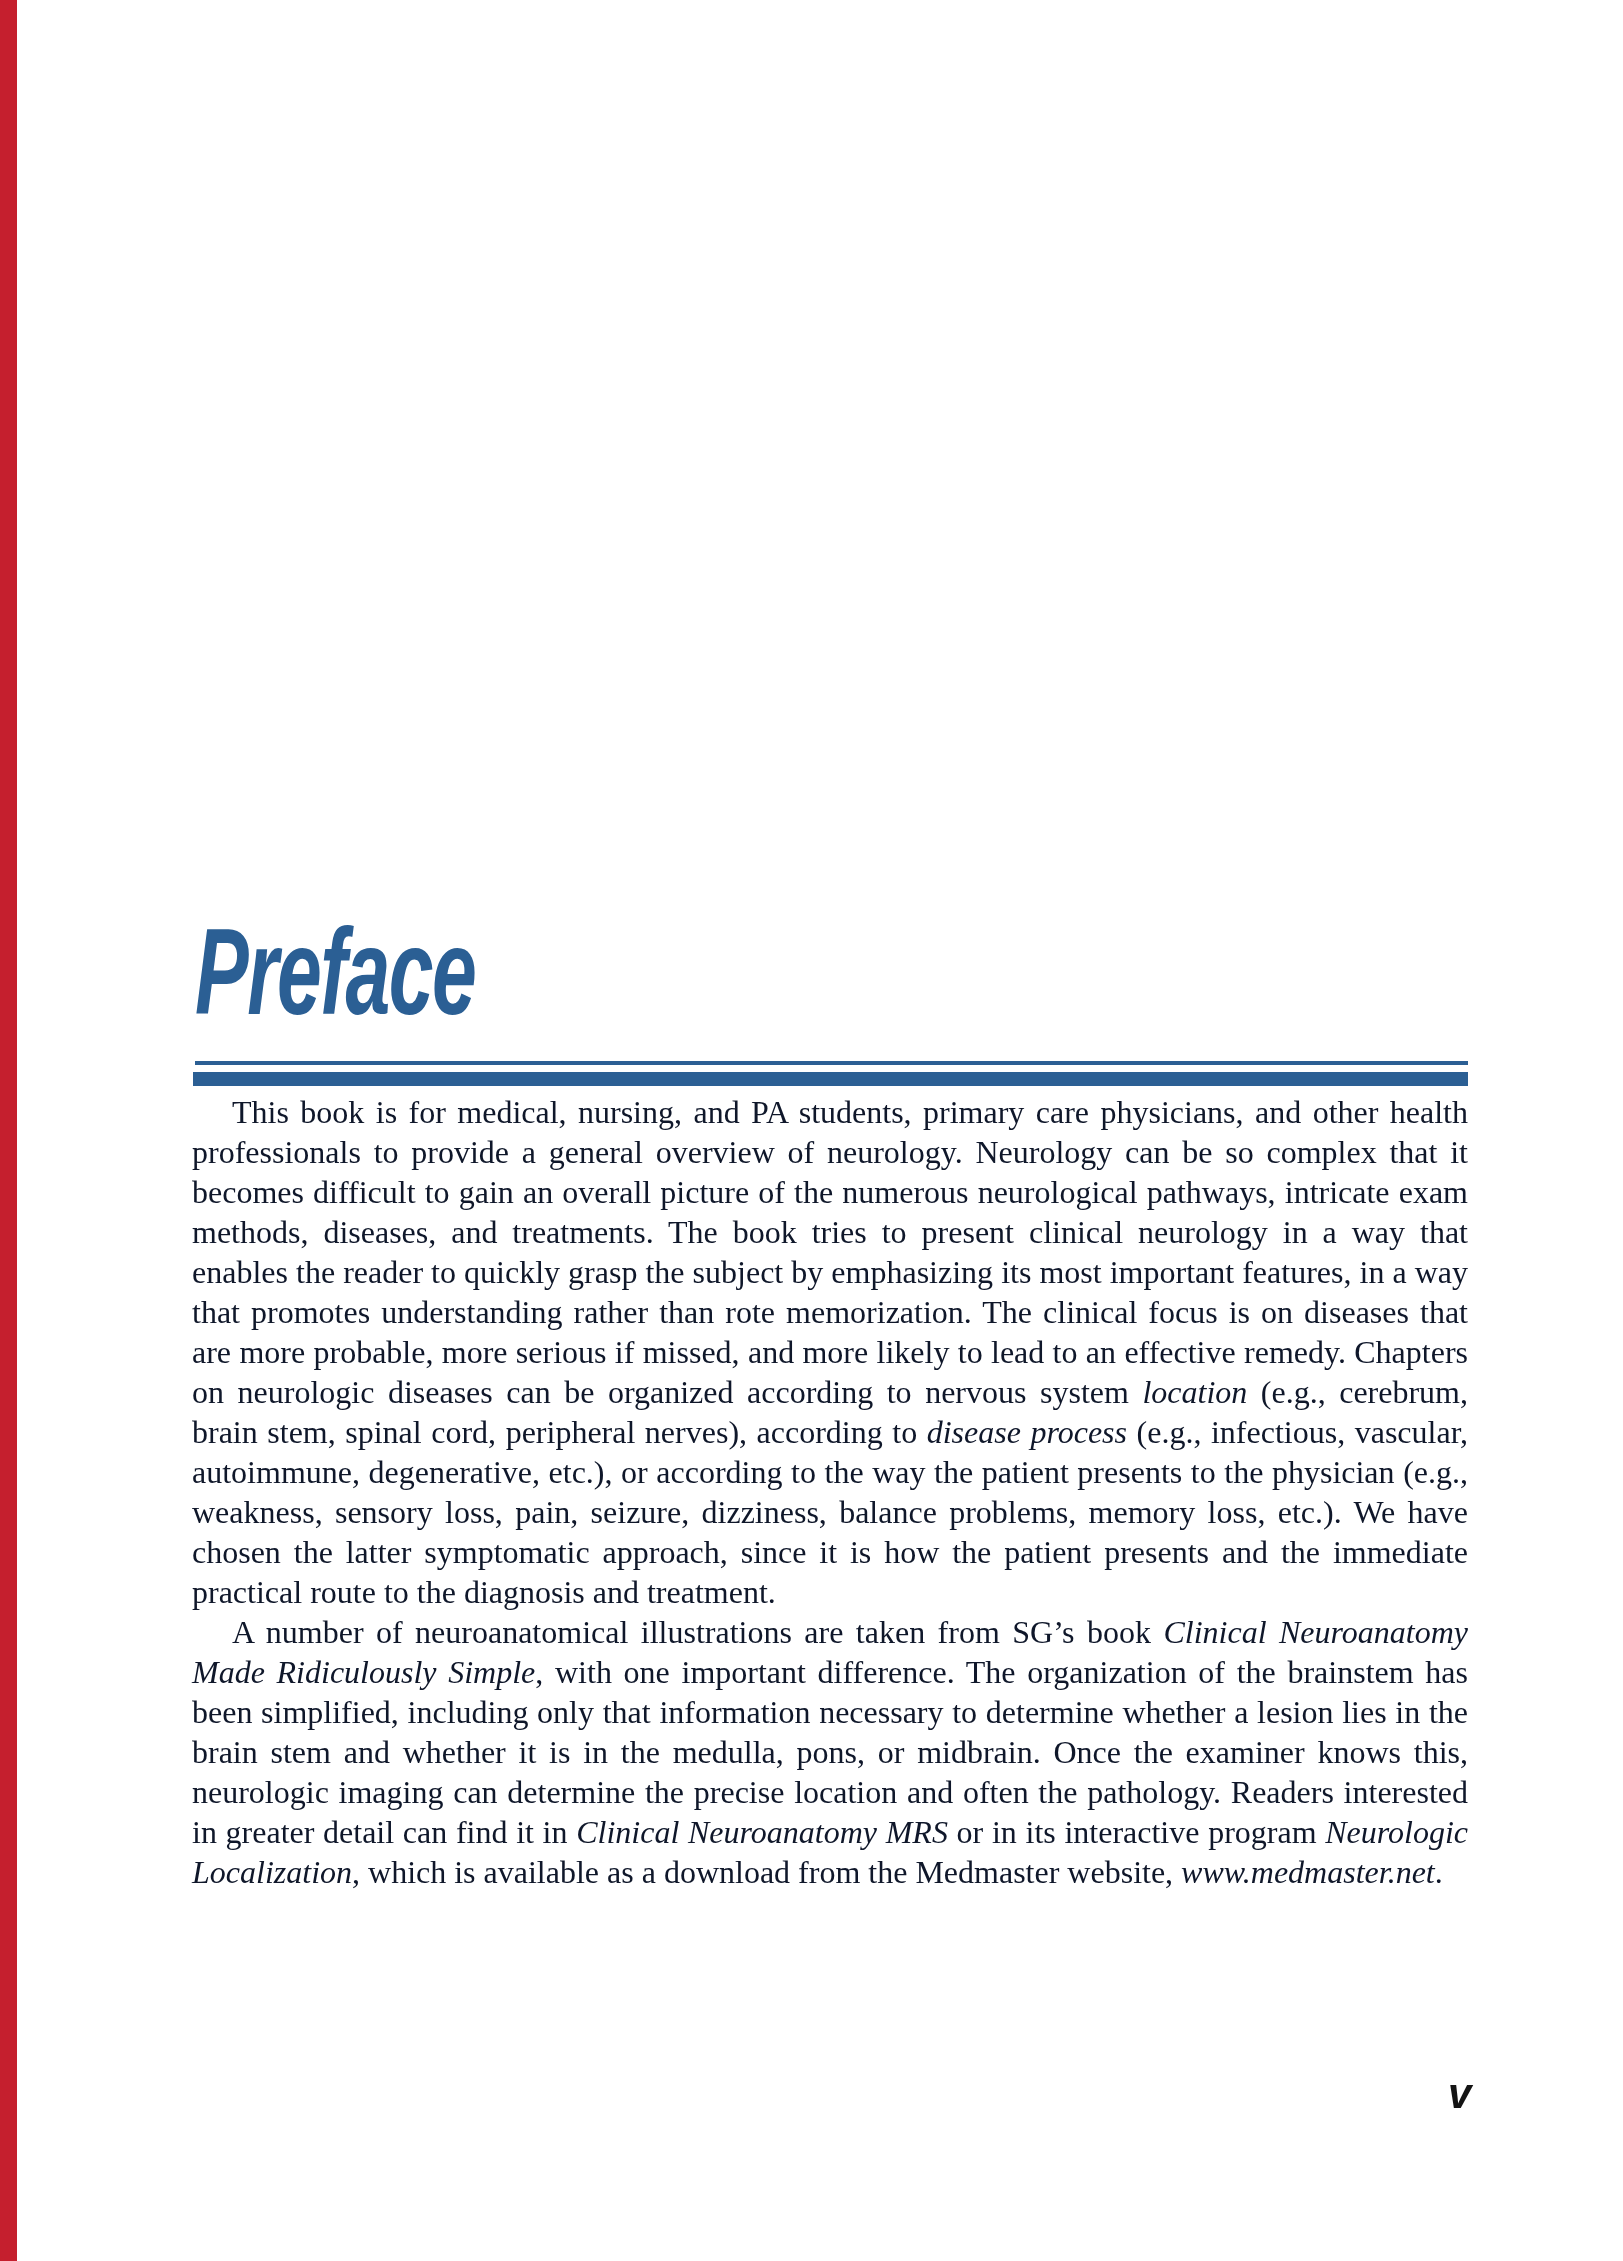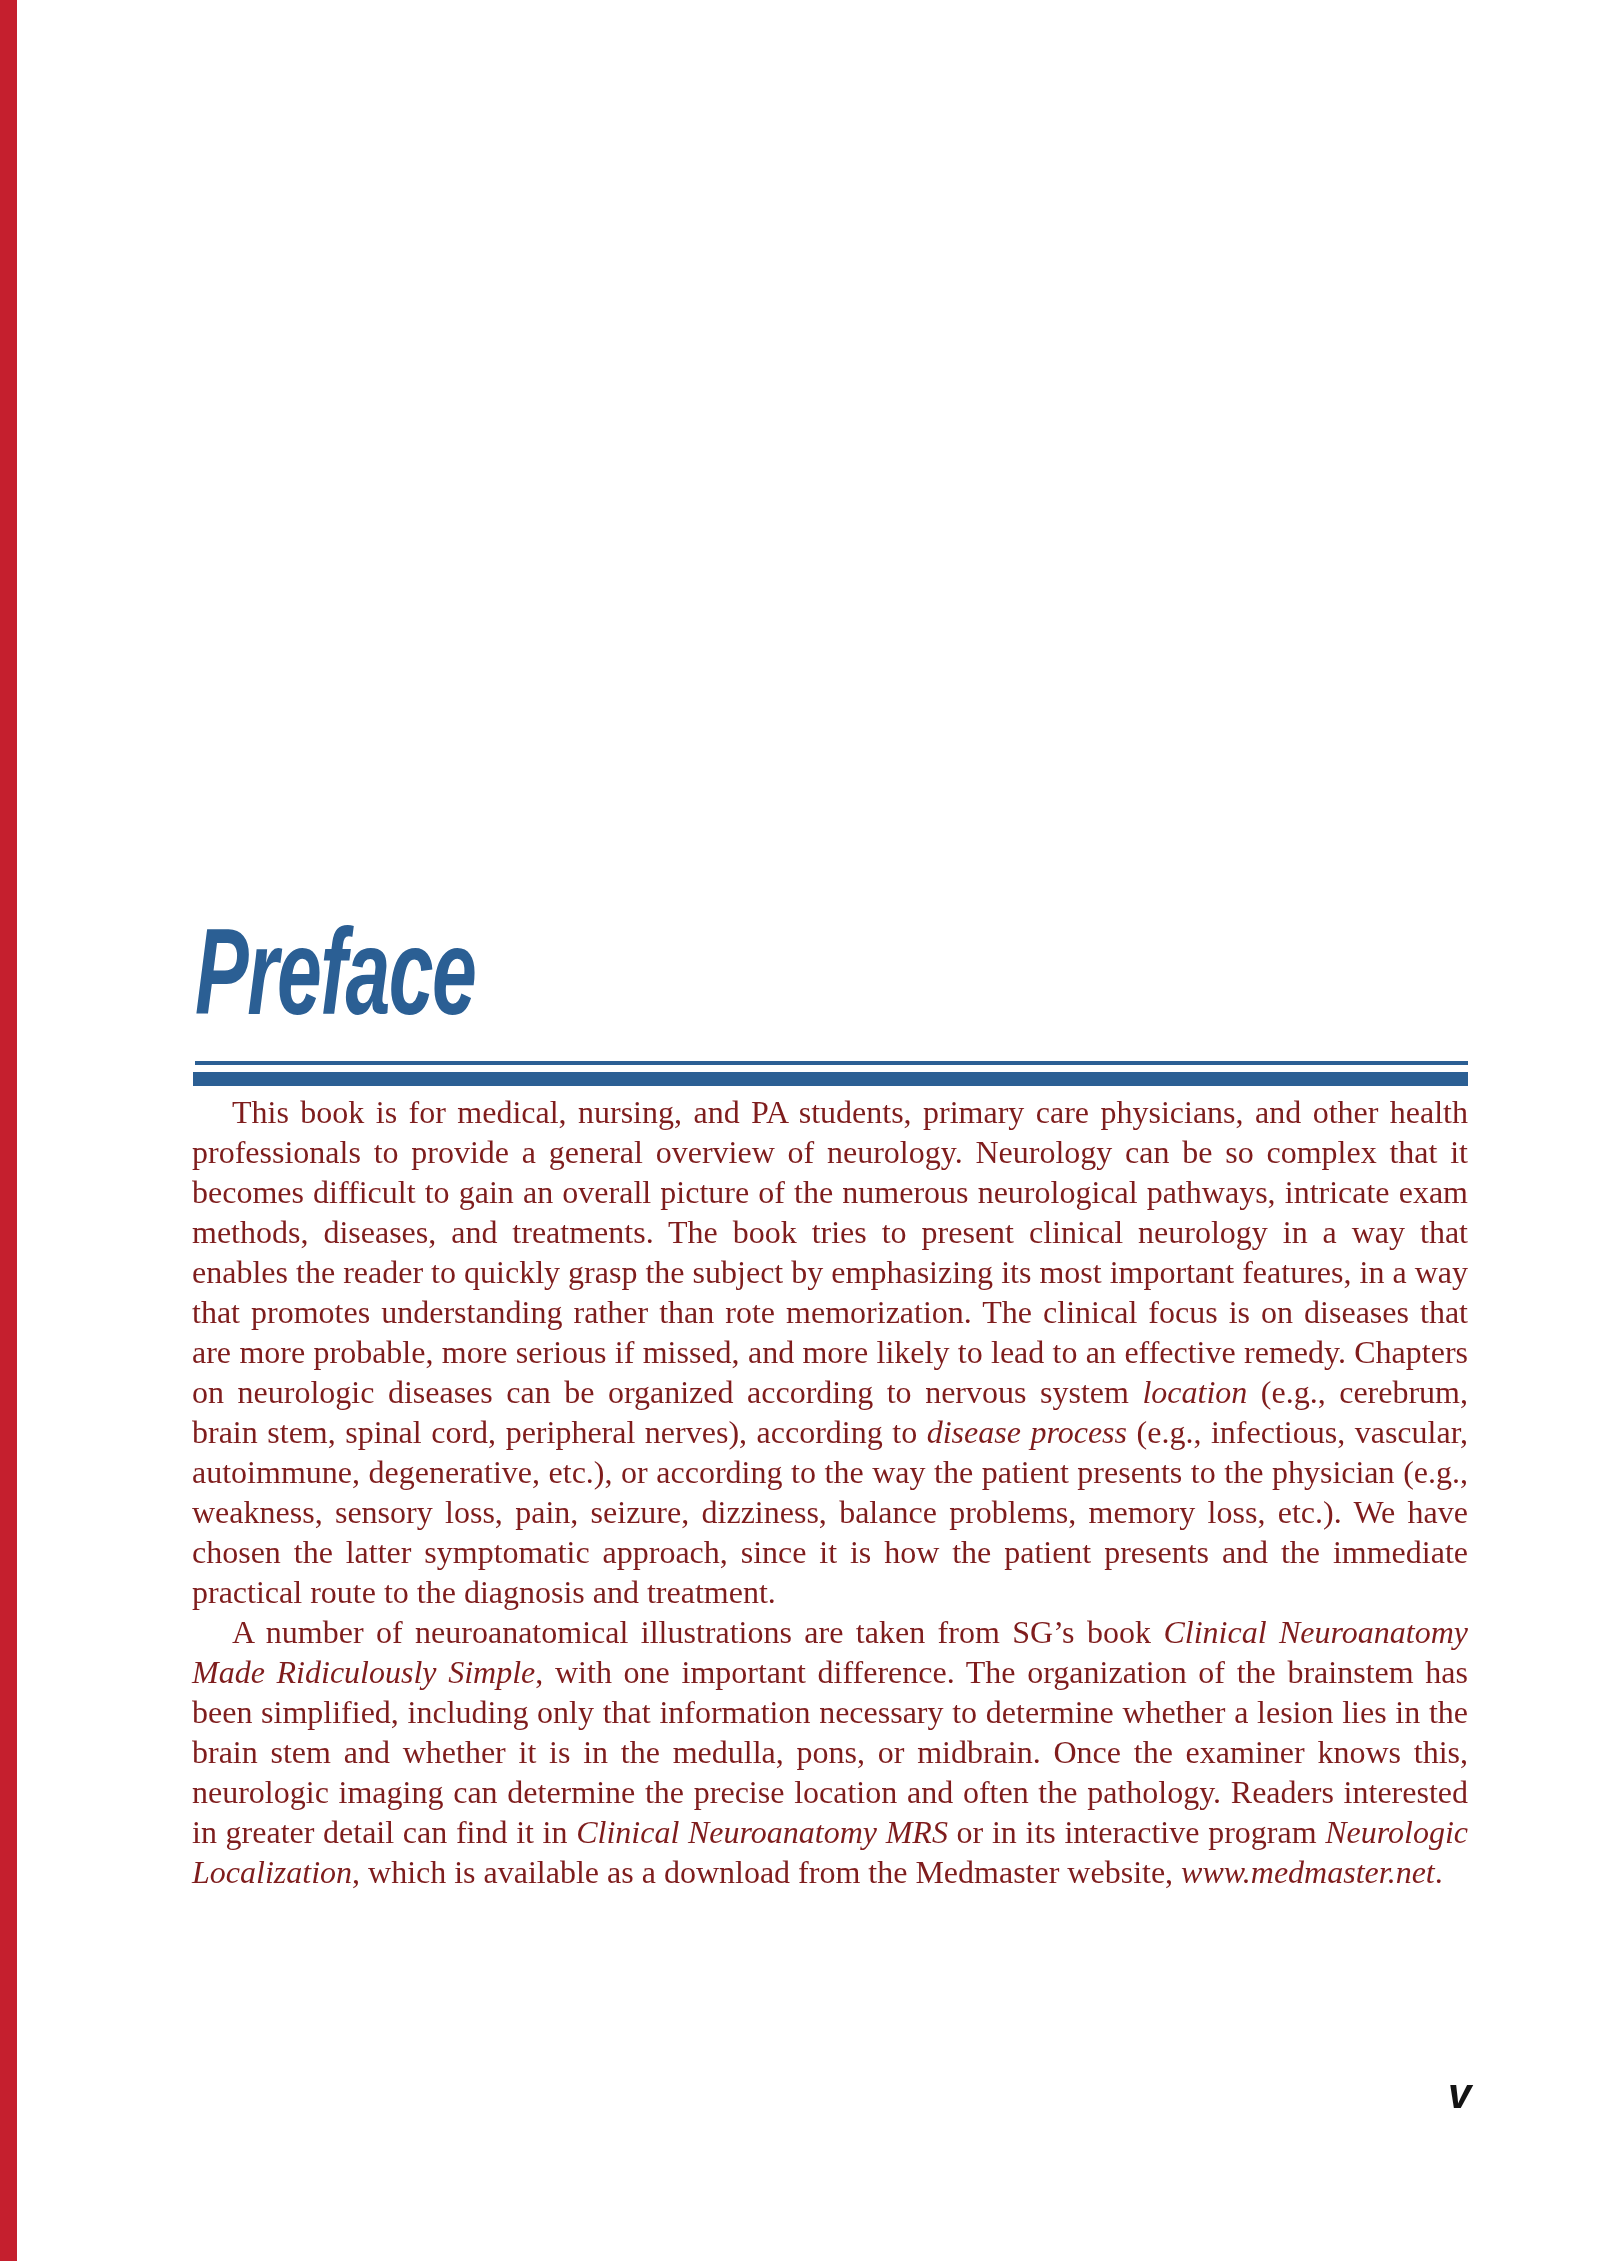--- a/index.html
+++ b/index.html
@@ -94,21 +94,21 @@
 
   <div class="edge-strip" style="background-color: rgb(197, 31, 46);"></div>
 
   <h1 class="chapter-title" style="color: rgb(43, 95, 148);">Preface</h1>
 
   <div class="title-rule">
     <div class="rule-thin" style="background-color: rgb(43, 95, 148);"></div>
     <div class="rule-thick" style="background-color: rgb(43, 95, 148);"></div>
   </div>
 
-  <div class="body-text" style="color: #7f1d1d;">
+  <div class="body-text" style="color: #0f172a;">
     <p class="para"><span>This book is for medical, nursing, and PA students, primary care physicians, and other health professionals to provide a general overview of neurology. Neurology can be so complex that it becomes difficult to gain an overall picture of the numerous neurological pathways, intricate exam methods, diseases, and treatments. The book tries to present clinical neurology in a way that enables the reader to quickly grasp the subject by emphasizing its most important features, in a way that promotes understanding rather than rote memorization. The clinical focus is on diseases that are more probable, more serious if missed, and more likely to lead to an effective remedy. Chapters on neurologic diseases can be organized according to nervous system </span><span class="it">location</span><span> (e.g., cerebrum, brain stem, spinal cord, peripheral nerves), according to </span><span class="it">disease process</span><span> (e.g., infectious, vascular, autoimmune, degenerative, etc.), or according to the way the patient presents to the physician (e.g., weakness, sensory loss, pain, seizure, dizziness, balance problems, memory loss, etc.). We have chosen the latter symptomatic approach, since it is how the patient presents and the immediate practical route to the diagnosis and treatment.</span></p>
     <p class="para"><span>A number of neuroanatomical illustrations are taken from SG’s book </span><span class="it">Clinical Neuroanatomy Made Ridiculously Simple</span><span>, with one important difference. The organization of the brainstem has been simplified, including only that information necessary to determine whether a lesion lies in the brain stem and whether it is in the medulla, pons, or midbrain. Once the examiner knows this, neurologic imaging can determine the precise location and often the pathology. Readers interested in greater detail can find it in </span><span class="it">Clinical Neuroanatomy MRS</span><span> or in its interactive program </span><span class="it">Neurologic Localization</span><span>, which is available as a download from the Medmaster website, </span><span class="it">www.medmaster.net</span><span>.</span></p>
   </div>
 
   <div class="folio">v</div>
 
 </div>
 
 
 </body></html>

